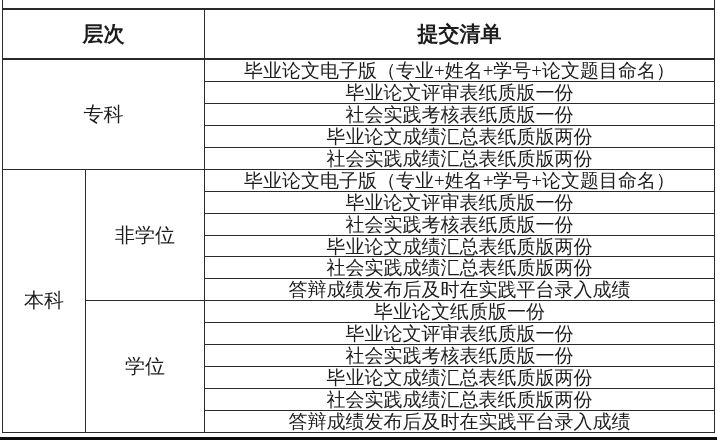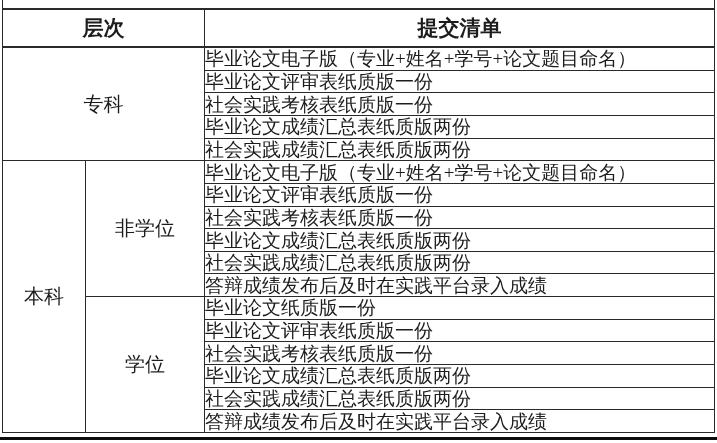--- a/index.html
+++ b/index.html
@@ -29,37 +29,37 @@
   table.grid col.c1{width:83px;}
   table.grid col.c2{width:119px;}
   table.grid th, table.grid td{
     border:1px solid #2a2a2a;
     padding:0;
     background:#ffffff;
     overflow:hidden;
     white-space:nowrap;
   }
   table.grid{border-top:2px solid #2a2a2a;}
-  tr.head{height:38px;}
+  tr.head{height:50px;}
   tr.head th{
     font-size:21px;
     font-weight:bold;
     text-align:center;
     vertical-align:middle;
     border-bottom:2px solid #2a2a2a;
   }
   td.lvl{
     font-size:20px;
     text-align:center;
     vertical-align:middle;
     margin-left:44px;
   }
   td.item{
     font-size:19px;
-    text-align:left;
+    text-align:center;
     vertical-align:middle;
     padding-left:5px;
     line-height:1;
   }
 
   
   .bottom-rule{
     position:absolute;
     left:0;top:437px;
     width:717px;height:3px;

